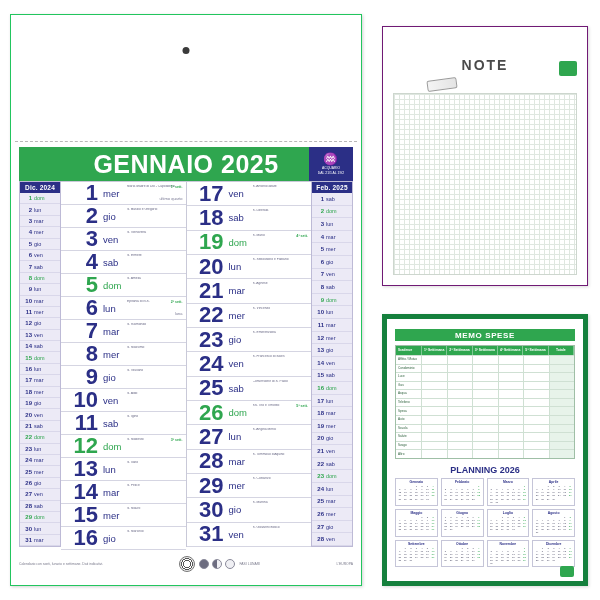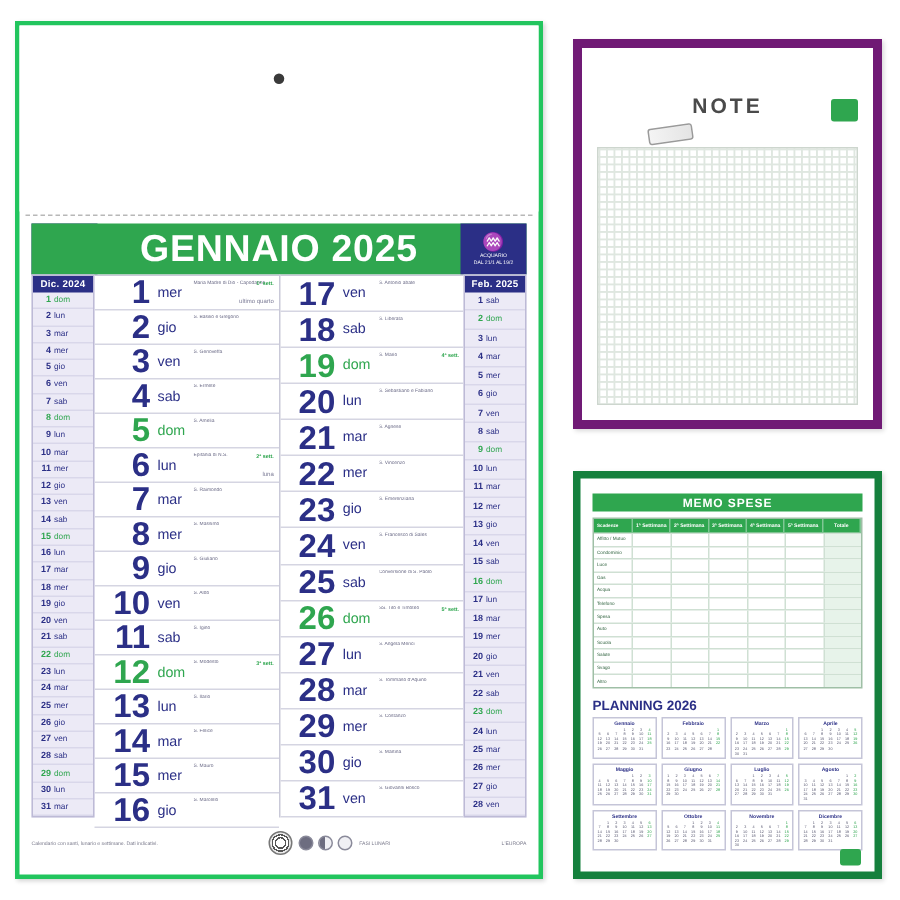--- a/index.html
+++ b/index.html
@@ -9,21 +9,21 @@
     font-family:"Liberation Sans", sans-serif;
     overflow:hidden;
     position:relative;
   }
   .stage{position:relative;width:600px;height:600px;}
 
   
   .calendar{
     position:absolute;left:10px;top:14px;width:352px;height:572px;
     background:#ffffff;
-    border:3px solid #22c55e;
+    border:1px solid #22c55e;
     box-shadow:1px 1px 3px rgba(0,0,0,.18);
     box-sizing:border-box;
   }
   .hang-hole{
     position:absolute;left:50%;top:32px;transform:translateX(-50%);
     width:7px;height:7px;border-radius:50%;
     background:#3a3a3a;
   }
   .head-blank{
     position:absolute;left:0;top:0;right:0;height:124px;background:#fff;
@@ -134,21 +134,21 @@
   }
   .moonrow{display:flex;align-items:center;gap:3px;}
   .mglyph{width:8px;height:8px;border-radius:50%;border:1px solid #8a8a9a;display:inline-block;}
   .mglyph.full{background:#f0f0f4;}
   .mglyph.new{background:#6d6d80;}
   .mglyph.half{background:linear-gradient(90deg,#6d6d80 50%,#f0f0f4 50%);}
 
   
   .note{
     position:absolute;left:382px;top:26px;width:206px;height:260px;
-    background:#ffffff;border:6px solid #701a75;
+    background:#ffffff;border:1px solid #701a75;
     box-shadow:1px 1px 3px rgba(0,0,0,.15);
     box-sizing:border-box;
   }
   .note .ntitle{
     position:absolute;left:0;right:0;top:30px;text-align:center;
     font-size:14px;font-weight:bold;color:#4a4a4a;letter-spacing:2px;
   }
   .note .nlogo{
     position:absolute;right:10px;top:34px;width:18px;height:15px;
     background:#2fa64f;border-radius:2px;
@@ -198,21 +198,21 @@
   .mtd{flex:1;border-right:1px solid #cfe0d3;display:flex;align-items:center;justify-content:center;text-align:center;line-height:1.05;padding:0 1px;box-sizing:border-box;}
   .mtd.first{flex:0 0 26px;justify-content:flex-start;padding-left:2px;font-size:3.1px;}
   .mtd.tot{background:#e7f3ea;}
   .mtr.head .mtd{border-right:1px solid #7fc794;}
   .mtd:last-child{border-right:none;}
 
   .planning{
     position:absolute;left:8px;right:8px;top:146px;bottom:14px;
   }
   .planning .ptitle{
-    font-size:9px;font-weight:bold;color:#2b2f86;margin-bottom:3px;
+    font-size:9px;font-weight:bold;color:#2b2f86;margin-bottom:3px;text-align:center;
   }
   .pgrid{
     display:grid;grid-template-columns:repeat(4,1fr);gap:3px;
   }
   .pmonth{border:1px solid #c5c5d8;padding:1px;box-sizing:border-box;}
   .pmonth .pmname{
     font-size:3.4px;font-weight:bold;color:#2b2f86;text-align:center;margin-bottom:1px;
   }
   .pdays{
     display:grid;grid-template-columns:repeat(7,1fr);

